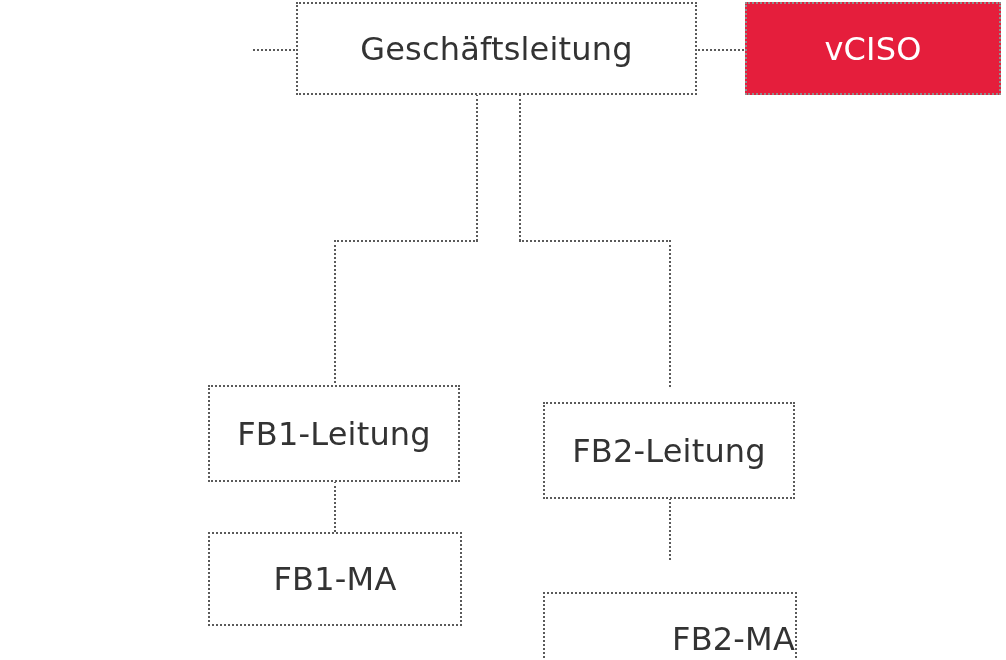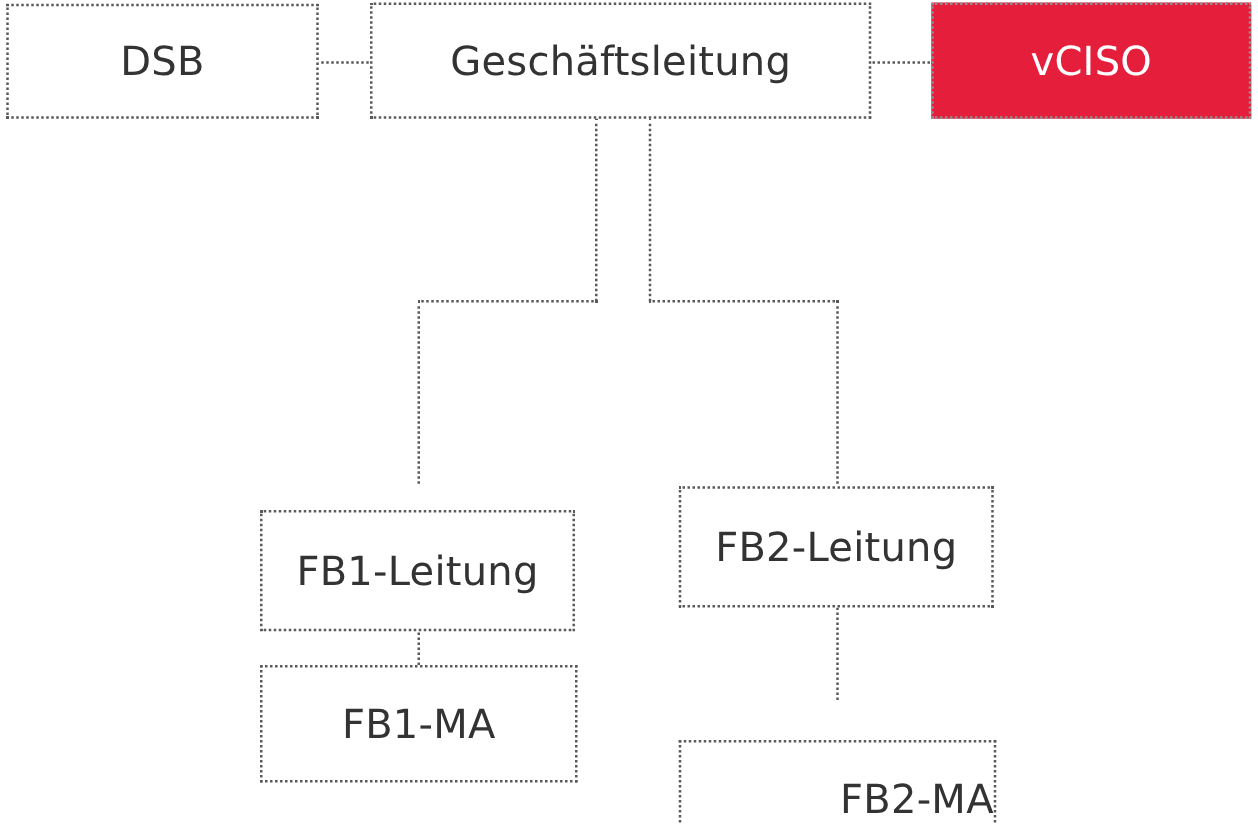--- a/index.html
+++ b/index.html
@@ -68,37 +68,34 @@
   <div class="conn v" style="left:334px; top:240px; height:147px;"></div>
 
   <div class="conn v" style="left:519px; top:94px; height:147px;"></div>
   <div class="conn h" style="left:519px; top:240px; width:152px;"></div>
   <div class="conn v" style="left:669px; top:240px; height:147px;"></div>
 
   <div class="conn v" style="left:334px; top:481px; height:79px;"></div>
 
   <div class="conn v" style="left:669px; top:481px; height:79px;"></div>
 
-  <div class="node" style="left:5px; top:3px; width:250px; height:92px;">
-    <span class="node-label">DSB</span>
-  </div>
 
   <div class="node" style="left:296px; top:2px; width:401px; height:93px;text-align:right;">
     <span class="node-label">Geschäftsleitung</span>
   </div>
 
   <div class="node accent" style="left:745px; top:2px; width:256px; height:93px;">
     <span class="node-label">vCISO</span>
   </div>
 
-  <div class="node" style="left:208px; top:408px; width:252px; height:97px;">
+  <div class="node" style="left:208px; top:385px; width:252px; height:97px;">
     <span class="node-label">FB1-Leitung</span>
   </div>
 
-  <div class="node" style="left:543px; top:389px; width:252px; height:97px;">
+  <div class="node" style="left:543px; top:402px; width:252px; height:97px;">
     <span class="node-label">FB2-Leitung</span>
   </div>
 
   <div class="node" style="left:208px; top:532px; width:254px; height:94px;">
     <span class="node-label">FB1-MA</span>
   </div>
 
   <div class="node" style="left:543px; top:592px; width:254px; height:94px;justify-content:flex-end;">
     <span class="node-label">FB2-MA</span>
   </div>

